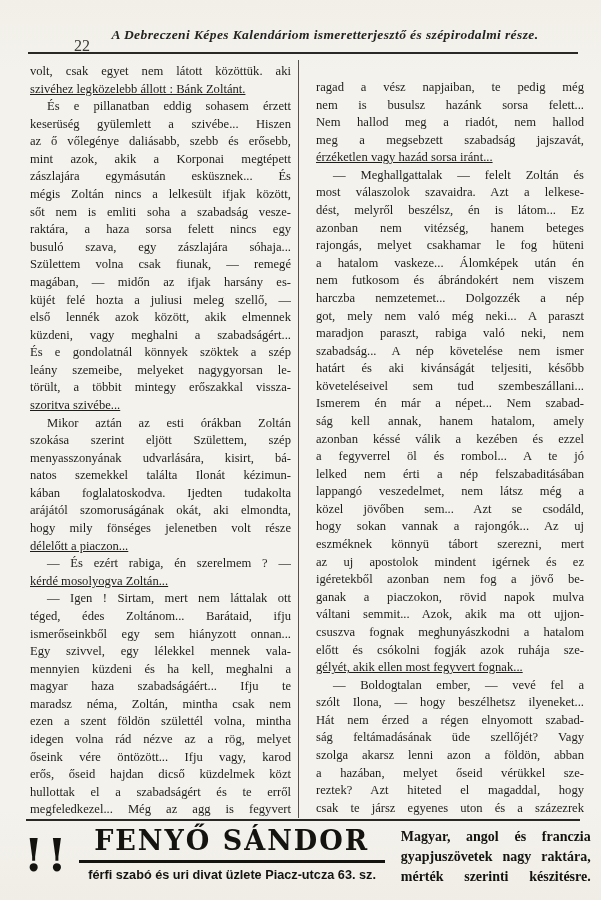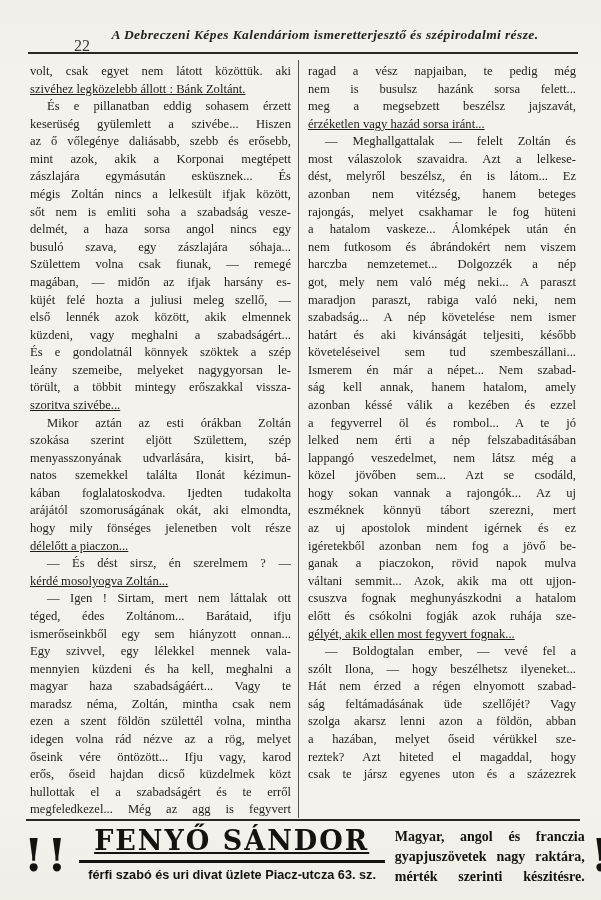--- a/index.html
+++ b/index.html
@@ -22,21 +22,21 @@
     font-size:13.5px;font-style:italic;font-weight:bold;letter-spacing:.4px;
     color:#262421;white-space:nowrap;
   }
   .header-rule{
     position:absolute;top:52px;left:28px;width:550px;height:2px;background:#2a2825;
   }
   .column{
     position:absolute;top:63px;height:758px;font-size:12.6px;line-height:17.58px;
   }
   .column-left{left:30px;width:261px;}
-  .column-right{left:308px;width:268px;}
+  .column-right{left:316px;width:268px;margin-top:16px;}
   .col-divider{
     position:absolute;top:60px;left:298px;width:1px;height:758px;background:#55524c;
   }
   .tline{
     height:17.58px;overflow:hidden;white-space:normal;
     text-align:justify;text-align-last:justify;
   }
   .tline.pend{text-align-last:left;text-decoration:underline;}
   .tline.ind{text-indent:17px;}
   .ad-rule{
@@ -48,29 +48,29 @@
   }
   .bang{
     font-family:"DejaVu Serif", serif;font-weight:900;font-size:44px;line-height:60px;
     letter-spacing:4px;color:#14130f;flex:0 0 auto;padding-top:2px;
   }
   .bang-left{margin-right:8px;}
   .bang-right{margin-left:6px;}
   .ad-center{flex:0 0 252px;text-align:center;}
   .ad-name{
     font-family:"DejaVu Serif", serif;font-weight:bold;font-size:27px;line-height:34px;
-    letter-spacing:2px;color:#14130f;white-space:nowrap;text-decoration:underline;
+    letter-spacing:2px;color:#14130f;white-space:nowrap;
   }
   .ad-name-rule{height:3px;background:#14130f;margin:2px 0 4px 0;}
   .ad-subtitle{
     font-family:"Liberation Sans", sans-serif;font-weight:bold;font-size:13.5px;
     transform:scaleX(.94);transform-origin:center;white-space:nowrap;color:#14130f;
   }
   .ad-right{
-    flex:0 0 190px;margin-left:10px;padding-top:3px;
+    flex:0 0 190px;margin-left:16px;padding-top:3px;
     font-size:14px;font-weight:bold;line-height:20px;color:#14130f;
   }
   .ad-right .adr-line{text-align:justify;text-align-last:justify;}
 </style>
 </head>
 <body>
 
 <div class="header-row">
   <span class="page-number">22</span>
   <span class="header-title">A Debreczeni Képes Kalendáriom ismeretterjesztő és szépirodalmi része.</span>
@@ -80,60 +80,61 @@
 <div class="column column-left">
     <div class="tline">volt, csak egyet nem látott közöttük. aki</div>
     <div class="tline pend">szivéhez legközelebb állott : Bánk Zoltánt.</div>
     <div class="tline ind">És e pillanatban eddig sohasem érzett</div>
     <div class="tline">keserüség gyülemlett a szivébe... Hiszen</div>
     <div class="tline">az ő vőlegénye daliásabb, szebb és erősebb,</div>
     <div class="tline">mint azok, akik a Korponai megtépett</div>
     <div class="tline">zászlajára egymásután esküsznek... És</div>
     <div class="tline">mégis Zoltán nincs a lelkesült ifjak között,</div>
     <div class="tline">sőt nem is emliti soha a szabadság vesze-</div>
-    <div class="tline">delmét, a haza sorsa angol nincs egy</div>
+    <div class="tline">raktára, a haza sorsa felett nincs egy</div>
     <div class="tline">busuló szava, egy zászlajára sóhaja...</div>
     <div class="tline">Születtem volna csak fiunak, — remegé</div>
     <div class="tline">magában, — midőn az ifjak harsány es-</div>
     <div class="tline">küjét felé hozta a juliusi meleg szellő, —</div>
     <div class="tline">első lennék azok között, akik elmennek</div>
     <div class="tline">küzdeni, vagy meghalni a szabadságért...</div>
     <div class="tline">És e gondolatnál könnyek szöktek a szép</div>
     <div class="tline">leány szemeibe, melyeket nagygyorsan le-</div>
     <div class="tline">törült, a többit mintegy erőszakkal vissza-</div>
     <div class="tline pend">szoritva szivébe...</div>
     <div class="tline ind">Mikor aztán az esti órákban Zoltán</div>
     <div class="tline">szokása szerint eljött Születtem, szép</div>
     <div class="tline">menyasszonyának udvarlására, kisirt, bá-</div>
     <div class="tline">natos szemekkel találta Ilonát kézimun-</div>
     <div class="tline">kában foglalatoskodva. Ijedten tudakolta</div>
     <div class="tline">arájától szomoruságának okát, aki elmondta,</div>
     <div class="tline">hogy mily fönséges jelenetben volt része</div>
     <div class="tline pend">délelőtt a piaczon...</div>
-    <div class="tline ind">— És dést sirsz, én szerelmem ? —</div>
+    <div class="tline ind">— És ezért rabiga, én szerelmem ? —</div>
     <div class="tline pend">kérdé mosolyogva Zoltán...</div>
     <div class="tline ind">— Igen ! Sirtam, mert nem láttalak ott</div>
     <div class="tline">téged, édes Zoltánom... Barátaid, ifju</div>
     <div class="tline">ismerőseinkből egy sem hiányzott onnan...</div>
     <div class="tline">Egy szivvel, egy lélekkel mennek vala-</div>
     <div class="tline">mennyien küzdeni és ha kell, meghalni a</div>
-    <div class="tline">magyar haza szabadságáért... Vagy te</div>
+    <div class="tline">magyar haza szabadságáért... Ifju te</div>
     <div class="tline">maradsz néma, Zoltán, mintha csak nem</div>
     <div class="tline">ezen a szent földön születtél volna, mintha</div>
     <div class="tline">idegen volna rád nézve az a rög, melyet</div>
     <div class="tline">őseink vére öntözött... Ifju vagy, karod</div>
     <div class="tline">erős, őseid hajdan dicső küzdelmek közt</div>
     <div class="tline">hullottak el a szabadságért és te erről</div>
     <div class="tline">megfeledkezel... Még az agg is fegyvert</div>
   </div>
 <div class="col-divider"></div>
 <div class="column column-right">
     <div class="tline">ragad a vész napjaiban, te pedig még</div>
     <div class="tline">nem is busulsz hazánk sorsa felett...</div>
-    <div class="tline">meg a megsebzett beszélsz jajszavát,</div>
+    <div class="tline">Nem hallod meg a riadót, nem hallod</div>
+    <div class="tline">meg a megsebzett szabadság jajszavát,</div>
     <div class="tline pend">érzéketlen vagy hazád sorsa iránt...</div>
     <div class="tline ind">— Meghallgattalak — felelt Zoltán és</div>
     <div class="tline">most válaszolok szavaidra. Azt a lelkese-</div>
     <div class="tline">dést, melyről beszélsz, én is látom... Ez</div>
     <div class="tline">azonban nem vitézség, hanem beteges</div>
     <div class="tline">rajongás, melyet csakhamar le fog hüteni</div>
     <div class="tline">a hatalom vaskeze... Álomképek után én</div>
     <div class="tline">nem futkosom és ábrándokért nem viszem</div>
     <div class="tline">harczba nemzetemet... Dolgozzék a nép</div>
     <div class="tline">got, mely nem való még neki... A paraszt</div>

